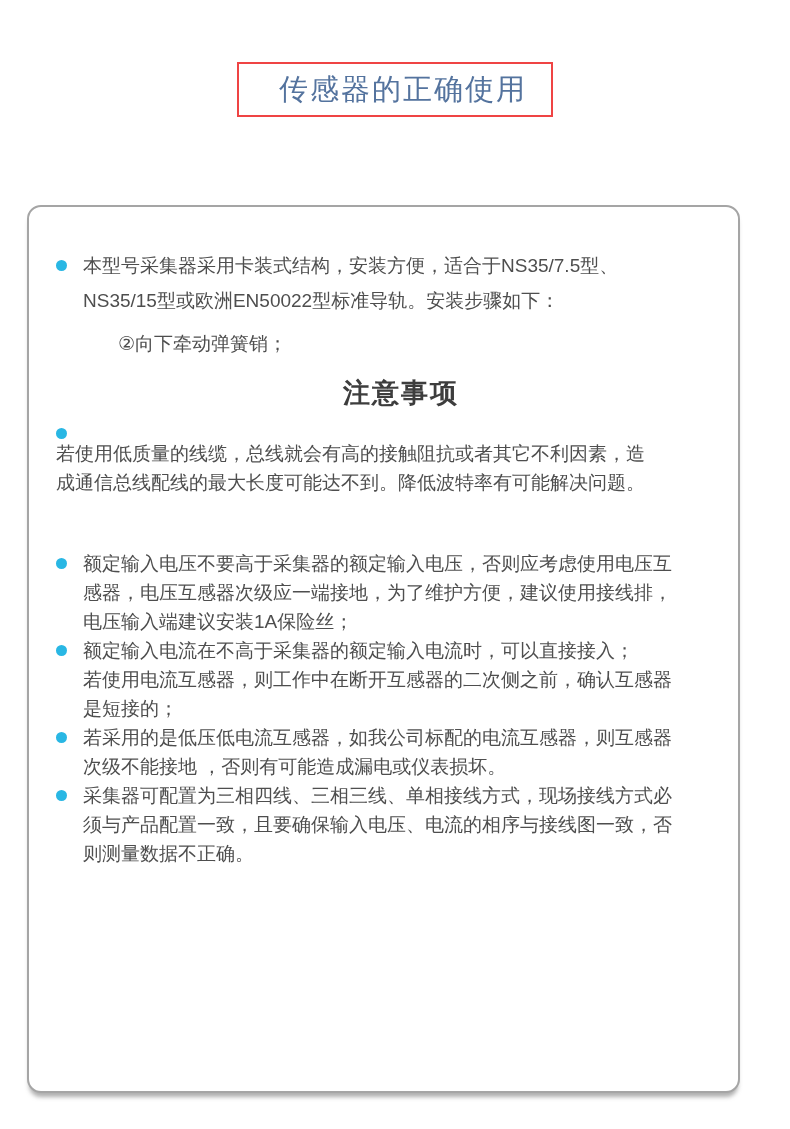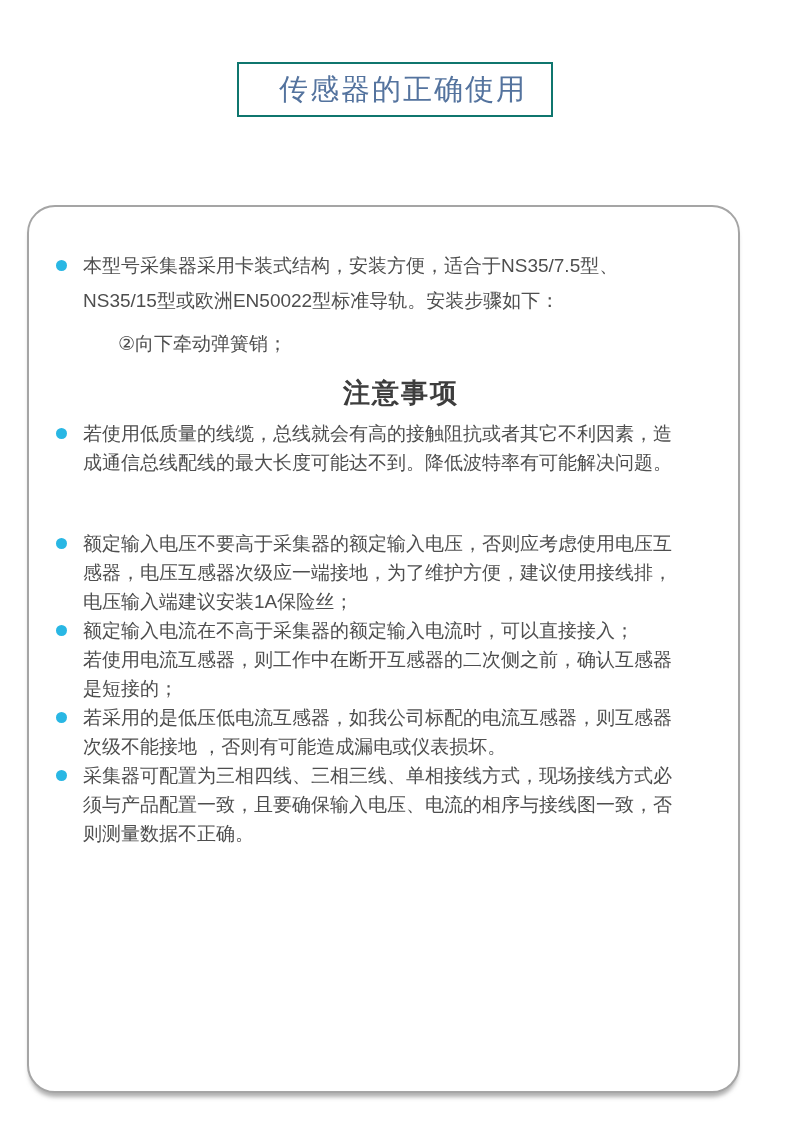--- a/index.html
+++ b/index.html
@@ -12,21 +12,21 @@
     overflow: hidden;
   }
 
   
   .title-box {
     position: absolute;
     left: 237px;
     top: 62px;
     width: 316px;
     height: 55px;
-    border: 2px solid #0f766e;
+    border: 2px solid #ef4444;
     display: flex;
     align-items: center;
     justify-content: center;
     background: #ffffff;
     padding-left: 16px;
   }
   .title-text {
     font-size: 29px;
     font-weight: 300;
     color: #54739e;
@@ -35,21 +35,21 @@
   }
 
   
   .card {
     position: absolute;
     left: 27px;
     top: 205px;
     width: 713px;
     height: 888px;
     border: 2px solid #a5a5a5;
-    border-radius: 28px;
+    border-radius: 14px;
     background: #ffffff;
     box-shadow: 0 6px 4px -2px rgba(110,110,110,0.55);
     padding: 41px 22px 13px 27px;
   }
 
   .bullet-row { display: flex; align-items: flex-start; }
   .dot {
     width: 11px;
     height: 11px;
     border-radius: 50%;
@@ -83,21 +83,21 @@
     line-height: 36px;
     font-weight: 700;
     color: #3d3d3d;
     letter-spacing: 2px;
     text-align: center;
   }
 
   .note:nth-of-type(1) { margin-bottom: 68px; }
   .note:nth-of-type(2) { margin-bottom: 42px; }
   .note:nth-of-type(3) { margin-bottom: 45px; }
-  .note:nth-of-type(4) { margin-bottom: 52px; }
+  .note:nth-of-type(4) { margin-bottom: 52px; flex-direction: column; }
   .note:nth-of-type(5) { margin-bottom: 0; margin-top: 32px; }
 </style>
 </head>
 <body>
 
 <div class="title-box">
   <span class="title-text">传感器的正确使用</span>
 </div>
 
 <div class="card">

